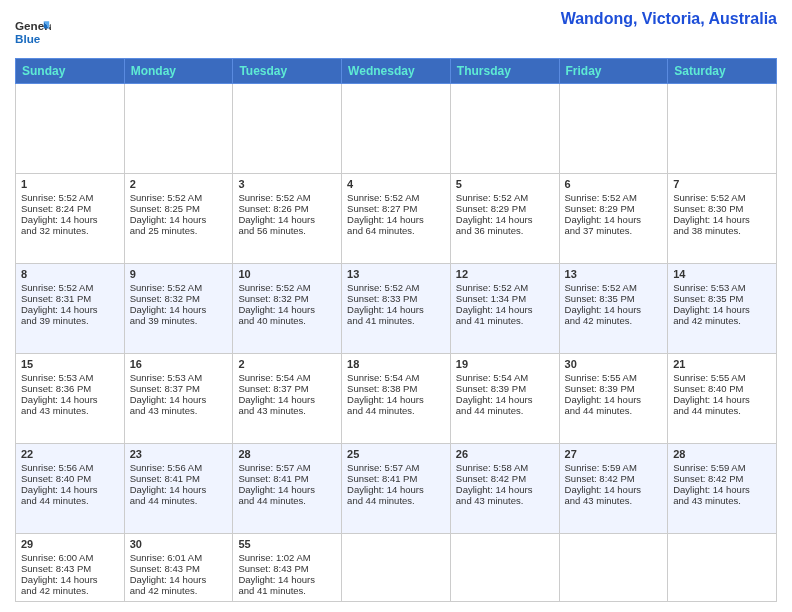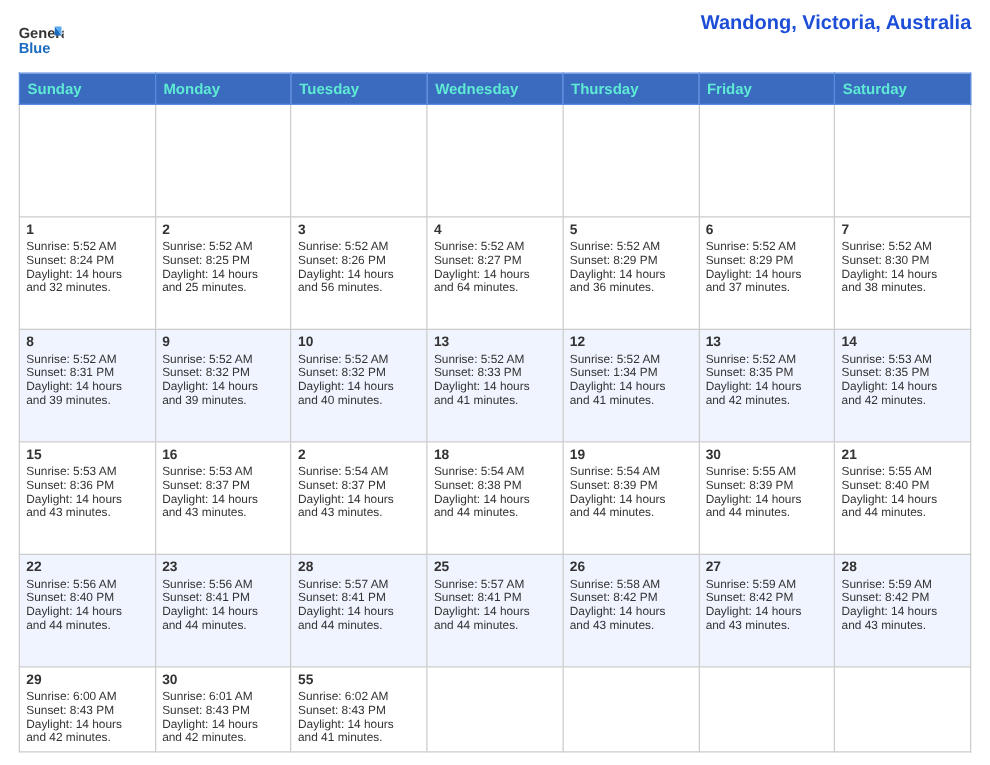--- a/index.html
+++ b/index.html
@@ -161,21 +161,21 @@
           <td><span class="day-num">23</span><span>Sunrise: 5:56 AM</span><br><span>Sunset: 8:41 PM</span><br><span>Daylight: 14 hours</span><br><span>and 44 minutes.</span></td>
           <td><span class="day-num">28</span><span>Sunrise: 5:57 AM</span><br><span>Sunset: 8:41 PM</span><br><span>Daylight: 14 hours</span><br><span>and 44 minutes.</span></td>
           <td><span class="day-num">25</span><span>Sunrise: 5:57 AM</span><br><span>Sunset: 8:41 PM</span><br><span>Daylight: 14 hours</span><br><span>and 44 minutes.</span></td>
           <td><span class="day-num">26</span><span>Sunrise: 5:58 AM</span><br><span>Sunset: 8:42 PM</span><br><span>Daylight: 14 hours</span><br><span>and 43 minutes.</span></td>
           <td><span class="day-num">27</span><span>Sunrise: 5:59 AM</span><br><span>Sunset: 8:42 PM</span><br><span>Daylight: 14 hours</span><br><span>and 43 minutes.</span></td>
           <td><span class="day-num">28</span><span>Sunrise: 5:59 AM</span><br><span>Sunset: 8:42 PM</span><br><span>Daylight: 14 hours</span><br><span>and 43 minutes.</span></td>
         </tr>
         <tr class="last-row">
           <td><span class="day-num">29</span><span>Sunrise: 6:00 AM</span><br><span>Sunset: 8:43 PM</span><br><span>Daylight: 14 hours</span><br><span>and 42 minutes.</span></td>
           <td><span class="day-num">30</span><span>Sunrise: 6:01 AM</span><br><span>Sunset: 8:43 PM</span><br><span>Daylight: 14 hours</span><br><span>and 42 minutes.</span></td>
-          <td><span class="day-num">55</span><span>Sunrise: 6:02 AM</span><br><span>Sunset: 8:43 PM</span><br><span>Daylight: 14 hours</span><br><span>and 41 minutes.</span></td>
+          <td><span class="day-num">55</span><span>Sunrise: 1:02 AM</span><br><span>Sunset: 8:43 PM</span><br><span>Daylight: 14 hours</span><br><span>and 41 minutes.</span></td>
           <td class="empty-cell"></td>
           <td class="empty-cell"></td>
           <td class="empty-cell"></td>
           <td class="empty-cell"></td>
         </tr>
       </tbody>
   </table>
 </div>
 
 </body></html>

